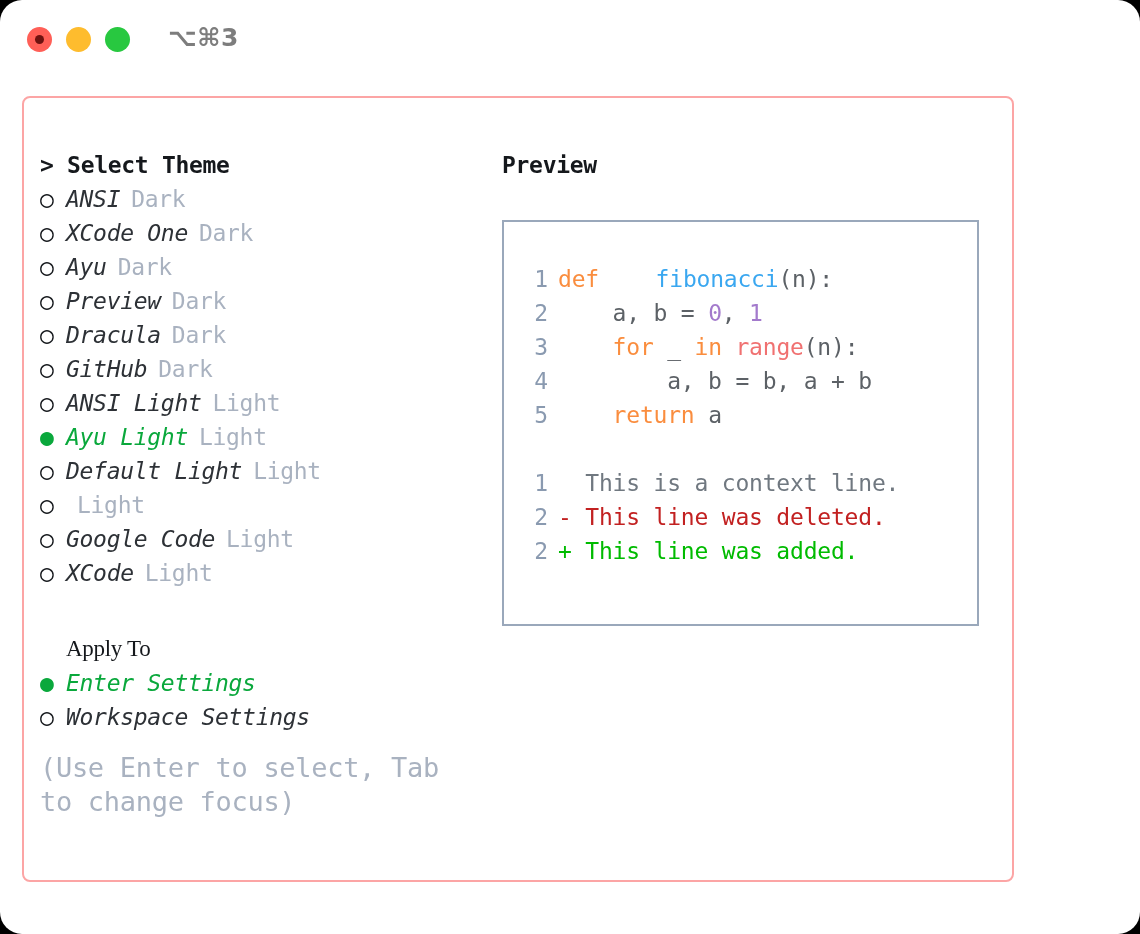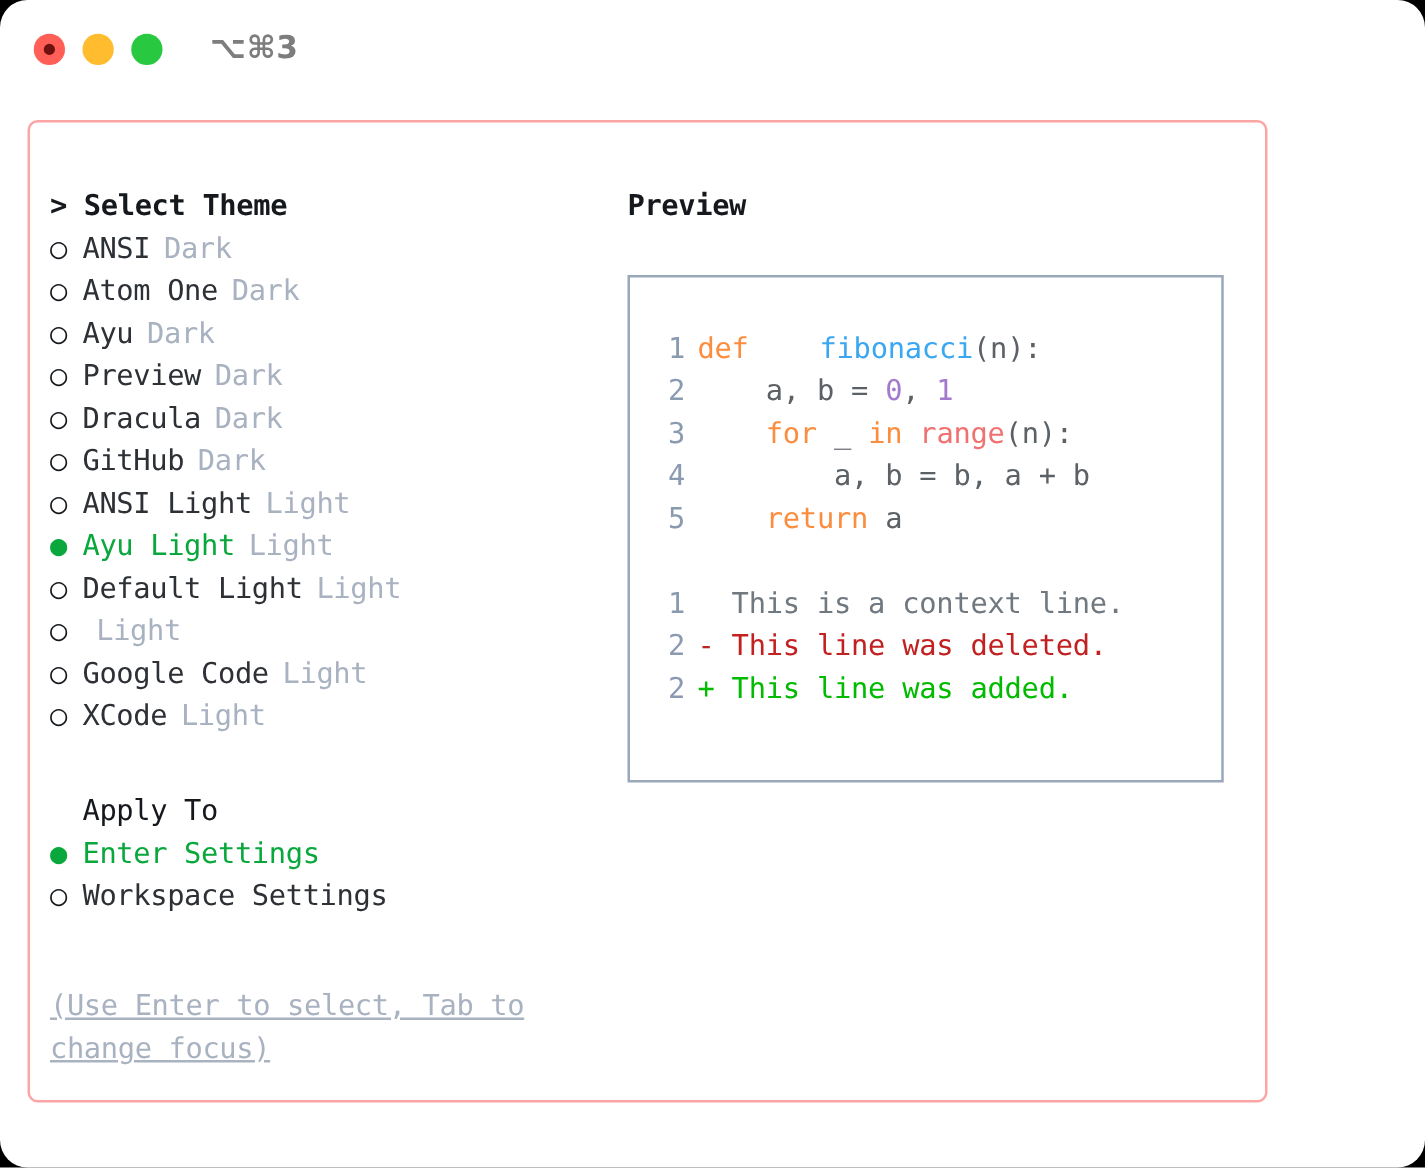--- a/index.html
+++ b/index.html
@@ -123,49 +123,49 @@
 
   .marker {
     display: inline-block;
     width: 26px;
     flex: 0 0 26px;
     color: #15181c;
     font-size: 23px;
   }
   .marker.sel { color: #0aa83c; }
 
-  .opt-label { color: #2d3136; }
+  .opt-label { color: #2d3136; font-style: italic; }
   .option-row.selected .opt-label { color: #0aa83c; }
 
   .opt-suffix {
     color: #a9b2c0;
     margin-left: 11px;
     text-align: right;
   }
 
   .group-gap { height: 42px; }
 
   .group-head {
     font-size: 23px;
     color: #15181c;
     line-height: 34px;
     height: 34px;
     padding-left: 26px;
     white-space: pre;
     letter-spacing: -0.3px;
+    font-family: Liberation Serif, serif;
   }
 
   .hint {
-    margin-top: 54px;
-    font-size: 23px;
+    margin-top: 17px;
+    font-size: 27px;
     line-height: 34px;
     color: #a9b2c0;
     width: 410px;
     letter-spacing: -0.3px;
-    text-decoration: underline;
   }
 
   
   .right-col {
     position: absolute;
     left: 478px;
     top: 50px;
     width: 500px;
   }
 
@@ -237,21 +237,21 @@
 
   <div class="panel">
     <div class="panel-inner">
 
       <div class="left-col">
 
         <div class="section-title">&gt; Select Theme</div>
 
         <ul class="option-list" id="theme-list">
             <li class="option-row"><span class="marker">○</span><span class="opt-label">ANSI</span><span class="opt-suffix">Dark</span></li>
-            <li class="option-row"><span class="marker">○</span><span class="opt-label">Atom One</span><span class="opt-suffix">Dark</span></li>
+            <li class="option-row"><span class="marker">○</span><span class="opt-label">XCode One</span><span class="opt-suffix">Dark</span></li>
             <li class="option-row"><span class="marker">○</span><span class="opt-label">Ayu</span><span class="opt-suffix">Dark</span></li>
             <li class="option-row"><span class="marker">○</span><span class="opt-label">Preview</span><span class="opt-suffix">Dark</span></li>
             <li class="option-row"><span class="marker">○</span><span class="opt-label">Dracula</span><span class="opt-suffix">Dark</span></li>
             <li class="option-row"><span class="marker">○</span><span class="opt-label">GitHub</span><span class="opt-suffix">Dark</span></li>
             <li class="option-row"><span class="marker">○</span><span class="opt-label">ANSI Light</span><span class="opt-suffix">Light</span></li>
             <li class="option-row selected"><span class="marker sel">●</span><span class="opt-label">Ayu Light</span><span class="opt-suffix">Light</span></li>
             <li class="option-row"><span class="marker">○</span><span class="opt-label">Default Light</span><span class="opt-suffix">Light</span></li>
             <li class="option-row"><span class="marker">○</span><span class="opt-suffix">Light</span></li>
             <li class="option-row"><span class="marker">○</span><span class="opt-label">Google Code</span><span class="opt-suffix">Light</span></li>
             <li class="option-row"><span class="marker">○</span><span class="opt-label">XCode</span><span class="opt-suffix">Light</span></li>

